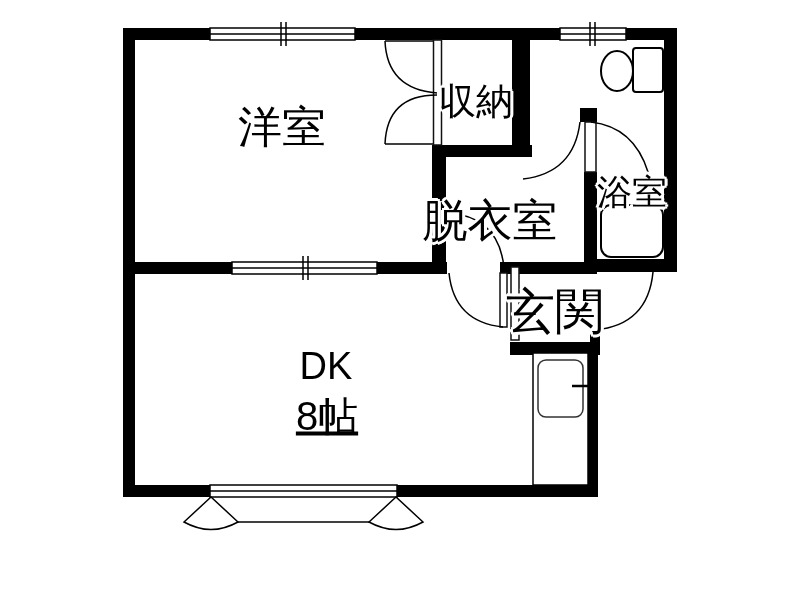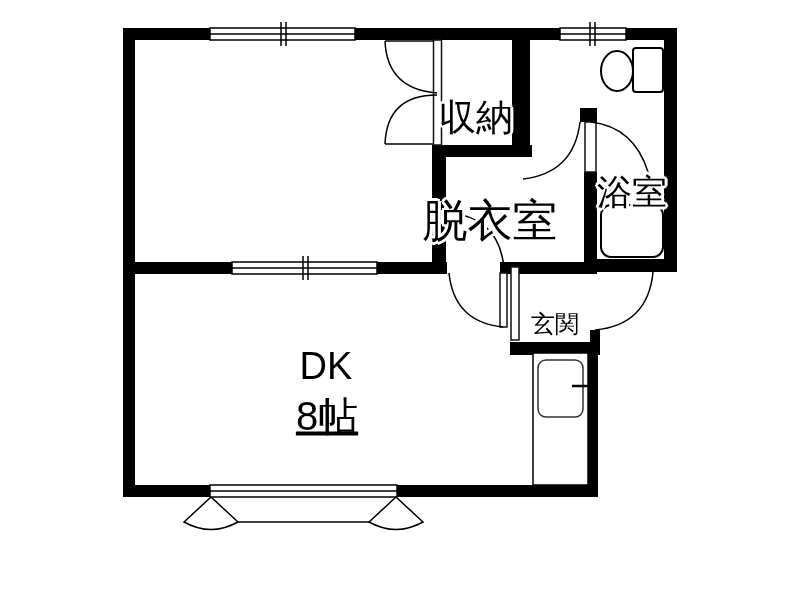--- a/index.html
+++ b/index.html
@@ -14,25 +14,25 @@
     font-weight:500;
     letter-spacing:0px;
     text-shadow:
       -2px -2px 0 #fff, 2px -2px 0 #fff, -2px 2px 0 #fff, 2px 2px 0 #fff,
       0 -2px 0 #fff, 0 2px 0 #fff, -2px 0 0 #fff, 2px 0 0 #fff,
       -3px 0 0 #fff, 3px 0 0 #fff, 0 -3px 0 #fff, 0 3px 0 #fff;
     z-index:5;
   }
   .sz-western{left:282px;top:127px;font-size:44px;}
   .sz-western-size{left:281px;top:174px;font-size:40px;}
-  .sz-closet{left:476px;top:102px;font-size:37px;margin-top:16px;}
+  .sz-closet{left:476px;top:102px;font-size:37px;}
   .sz-toilet{left:597px;top:72px;font-size:40px;}
   .sz-washroom{left:490px;top:221px;font-size:45px;}
   .sz-bath{left:632px;top:192px;font-size:35px;}
-  .sz-entrance{left:555px;top:324px;font-size:24px;text-align:right;}
+  .sz-entrance{left:555px;top:312px;font-size:49px;text-align:right;}
   .sz-dk{left:326px;top:366px;font-size:38px;}
   .sz-dk-size{left:327px;top:416px;font-size:40px;text-decoration:underline;}
 </style>
 </head>
 <body>
 
 <div id="stage">
 
   <svg id="plan-svg" width="800" height="600" viewBox="0 0 800 600">
 
@@ -117,20 +117,21 @@
     <g>
       <ellipse cx="617" cy="71" rx="16" ry="20" fill="#ffffff" stroke="#000000" stroke-width="2"></ellipse>
       <rect x="633" y="48" width="30" height="44" rx="3" fill="#ffffff" stroke="#000000" stroke-width="2"></rect>
       <rect x="601" y="205" width="62" height="52" rx="10" fill="#ffffff" stroke="#000000" stroke-width="2"></rect>
       <rect x="533" y="353" width="55" height="132" fill="#ffffff" stroke="#000000" stroke-width="1.5"></rect>
       <rect x="538" y="360" width="45" height="57" rx="8" fill="#ffffff" stroke="#333333" stroke-width="1.5"></rect>
       <line x1="572" y1="386" x2="588" y2="386" stroke="#000000" stroke-width="2.5"></line>
     </g>
   </svg>
 
+  <div class="room-label sz-western">洋室</div>
   <div class="room-label sz-closet">収納</div>
   <div class="room-label sz-washroom">脱衣室</div>
   <div class="room-label sz-bath">浴室</div>
   <div class="room-label sz-entrance">玄関</div>
   <div class="room-label sz-dk">DK</div>
   <div class="room-label sz-dk-size">8帖</div>
 
 </div>
 
 </body></html>

